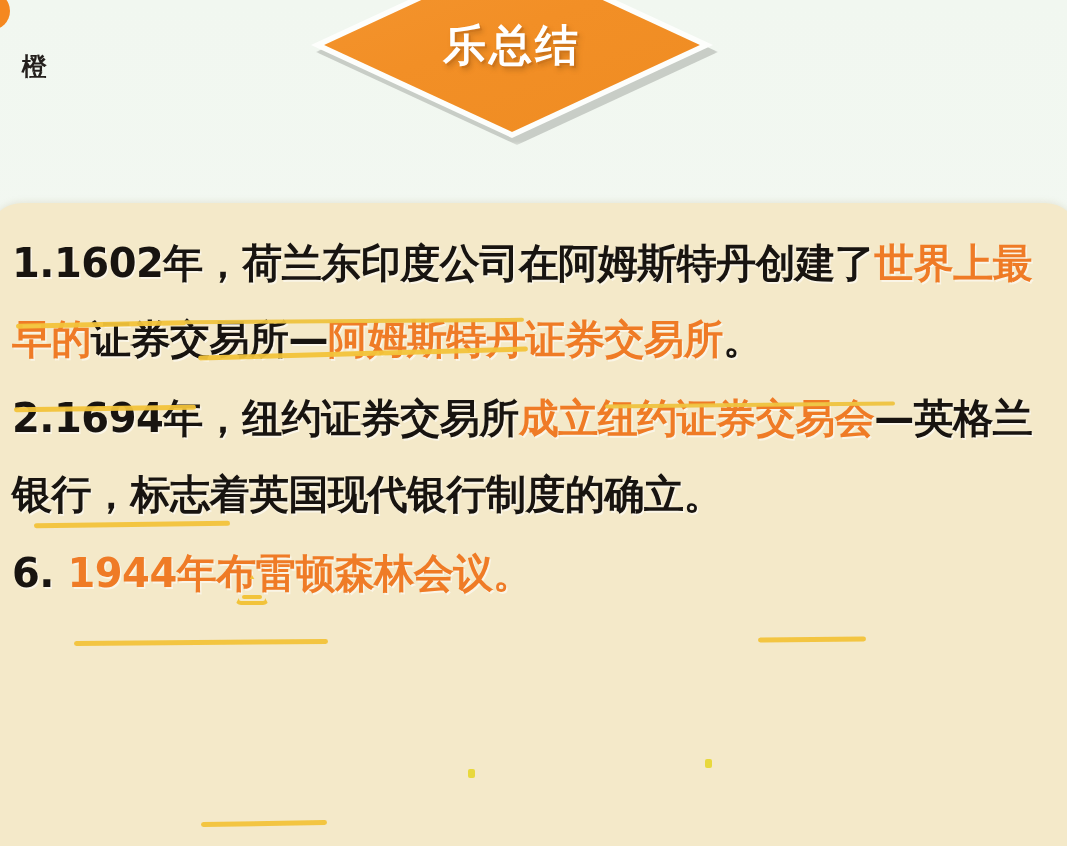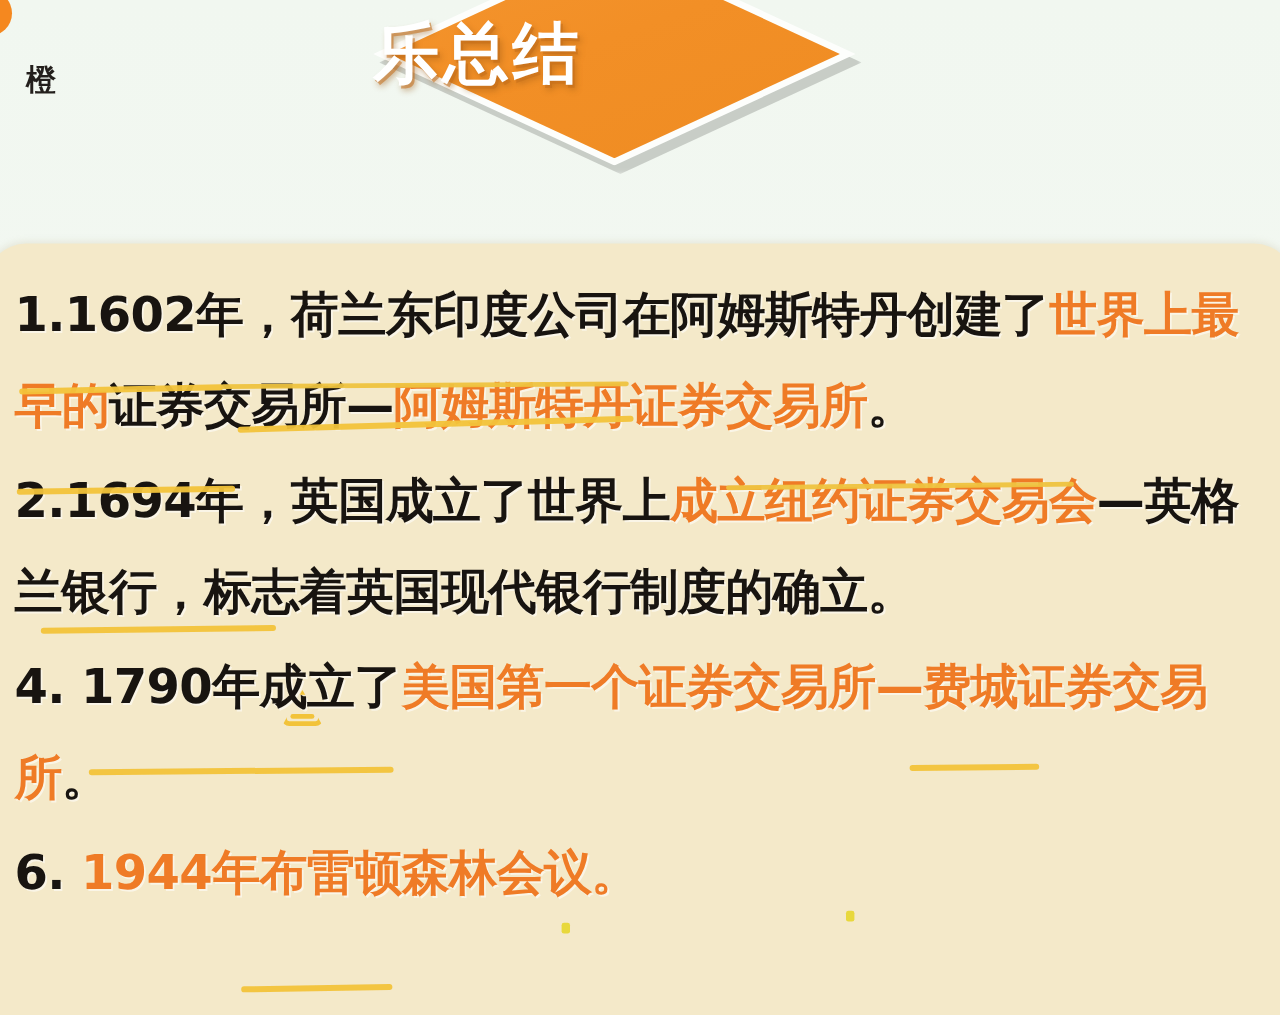--- a/index.html
+++ b/index.html
@@ -87,21 +87,22 @@
   .banner-face {
     background: linear-gradient(160deg, #f4952f 0%, #f28f26 45%, #ef8c22 100%);
     transform: scale(0.935);
   }
   .banner-title {
     position: absolute;
     left: 0;
     right: 0;
     top: 50%;
     transform: translateY(-50%);
-    font-size: 55px;
+    text-align: center;
+    font-size: 43px;
     line-height: 1;
     font-weight: 700;
     color: #ffffff;
     letter-spacing: 3px;
     text-shadow:
        2px 2px 0 rgba(196, 110, 26, .55),
        3px 4px 5px rgba(150, 86, 20, .45);
     font-family: "DejaVu Sans", sans-serif;
     white-space: nowrap;
   }
@@ -190,22 +191,21 @@
   <div class="banner">
     <div class="banner-shadow"></div>
     <div class="banner-edge"></div>
     <div class="banner-face"></div>
     <div class="banner-title">乐总结</div>
   </div>
 
   <div class="card">
     <div class="card-inner" id="list-root">
         <div class="item"><span class="">1.1602年，荷兰东印度公司在阿姆斯特丹创建了</span><span class="hl">世界上最早的</span><span class="">证券交易所—</span><span class="hl">阿姆斯特丹证券交易所</span><span class="">。</span></div>
-        <div class="item"><span class="">2.1694年，英国成立了世界上</span><span class="hl">成立纽约证券交易会</span><span class="">—英格兰银行，标志着英国现代银行制度的确立。</span></div>
-        <div class="item"><span class="">4. 1790年成立了</span><span class="hl">美国第一个证券交易所—费城证券交易所</span><span class="">。</span></div>
+        <div class="item"><span class="">2.1694年，纽约证券交易所</span><span class="hl">成立纽约证券交易会</span><span class="">—英格兰银行，标志着英国现代银行制度的确立。</span></div>
         <div class="item"><span class="">6. </span><span class="hl">1944年布雷顿森林会议。</span></div>
       </div>
 
     <div class="mark" style="left:28px; top:119px; width:170px; transform:rotate(-1.2deg);"></div>
     <div class="mark thin" style="left:196px; top:116px; width:340px; transform:rotate(-0.4deg);"></div>
     <div class="mark" style="left:210px; top:148px; width:330px; transform:rotate(-1.6deg);"></div>
 
     <div class="mark" style="left:26px; top:203px; width:182px; transform:rotate(-0.8deg);"></div>
     <div class="mark thin" style="left:617px; top:200px; width:290px; transform:rotate(-0.6deg);"></div>
 

